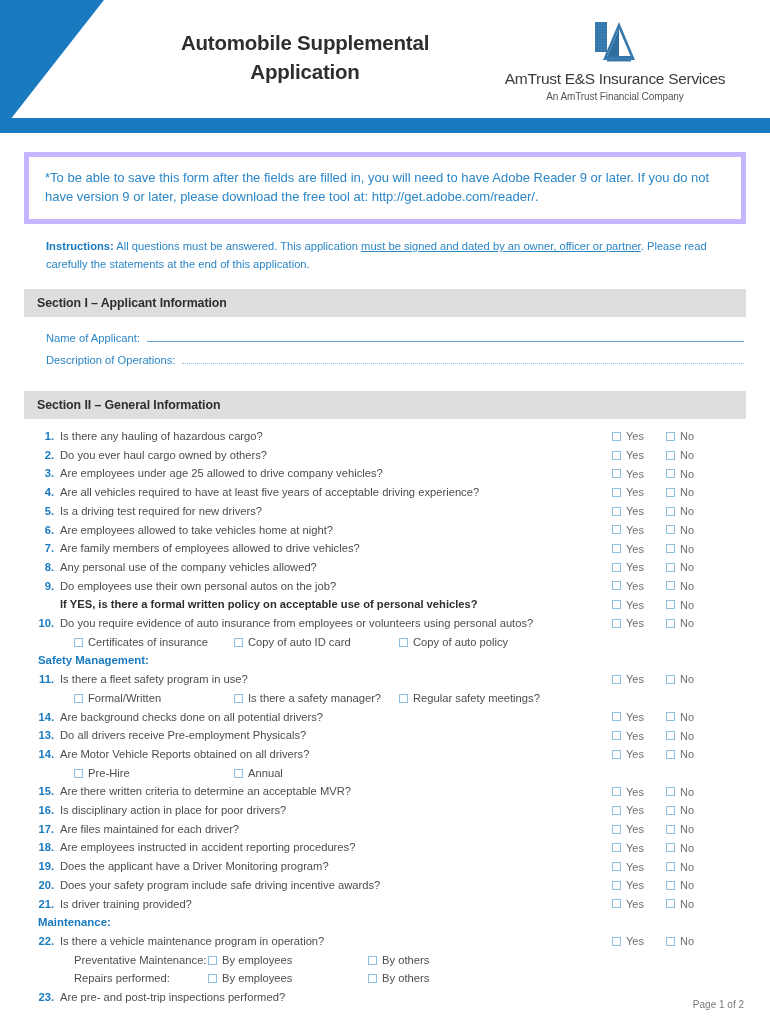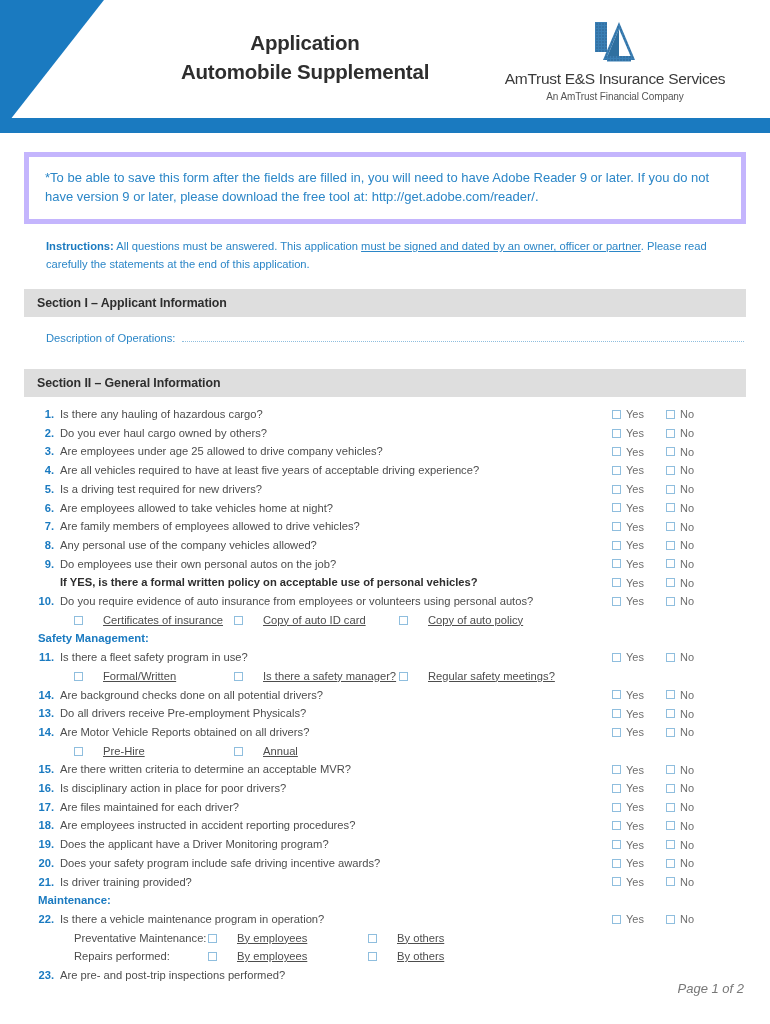--- a/index.html
+++ b/index.html
@@ -215,55 +215,54 @@
     width: 134px;
     flex: 0 0 134px;
   }
   .sub-opt {
     display: flex;
     align-items: center;
     font-size: 11.2px;
     color: #4d4d4d;
     line-height: 18.7px;
   }
-  .sub-opt .olabel { margin-left: 20px; text-decoration: underline; }
+  .sub-opt .olabel { margin-left: 5px; }
 
   .sub-opt.c1 { width: 160px; flex: 0 0 160px; }
   .sub-opt.c2 { width: 165px; flex: 0 0 165px; }
   .sub-opt.c3 { flex: 1; }
 
   .group-head {
     color: #1a7ac0;
     font-weight: bold;
     font-size: 11.4px;
     line-height: 18.7px;
     padding-left: 14px;
     min-height: 18.7px;
   }
 
   .footer {
     position: absolute;
     right: 26px;
-    bottom: 28px;
+    bottom: 14px;
     color: #777777;
-    font-size: 13px;
-    font-style: italic;
+    font-size: 10px;
   }
 </style>
 </head>
 <body>
 
 <div class="page">
 
   <div class="banner">
     <div class="banner-white"></div>
     <div class="banner-inner">
       <div class="title-block">
+        <div class="title-line">Automobile Supplemental</div>
         <div class="title-line">Application</div>
-        <div class="title-line">Automobile Supplemental</div>
       </div>
 
       <div class="brand-block">
         <div class="logo-mark">
           <svg width="44" height="46" viewBox="0 0 44 46" xmlns="http://www.w3.org/2000/svg">
             <defs>
               <pattern id="dots" width="3" height="3" patternUnits="userSpaceOnUse">
                 <rect width="3" height="3" fill="#3a7fb5"></rect>
                 <circle cx="1" cy="1" r="0.75" fill="#2a5f8c"></circle>
               </pattern>
@@ -288,20 +287,24 @@
     </div>
 
     <div class="instructions">
       <b>Instructions:</b><span> All questions must be answered. This application </span><u>must be signed and dated by an owner, officer or partner</u><span>. Please read carefully the statements at the end of this application.</span>
     </div>
 
     <div class="section-bar s1">Section I – Applicant Information</div>
 
     <div class="fields">
       <div class="field-row">
+        <span class="field-label">Name of Applicant:</span>
+        <span class="field-line solid"></span>
+      </div>
+      <div class="field-row">
         <span class="field-label">Description of Operations:</span>
         <span class="field-line dotted"></span>
       </div>
     </div>
 
     <div class="section-bar s2">Section II – General Information</div>
 
     <div class="questions" id="questions">
         <div class="q-row">
           <span class="q-num">1.</span>

